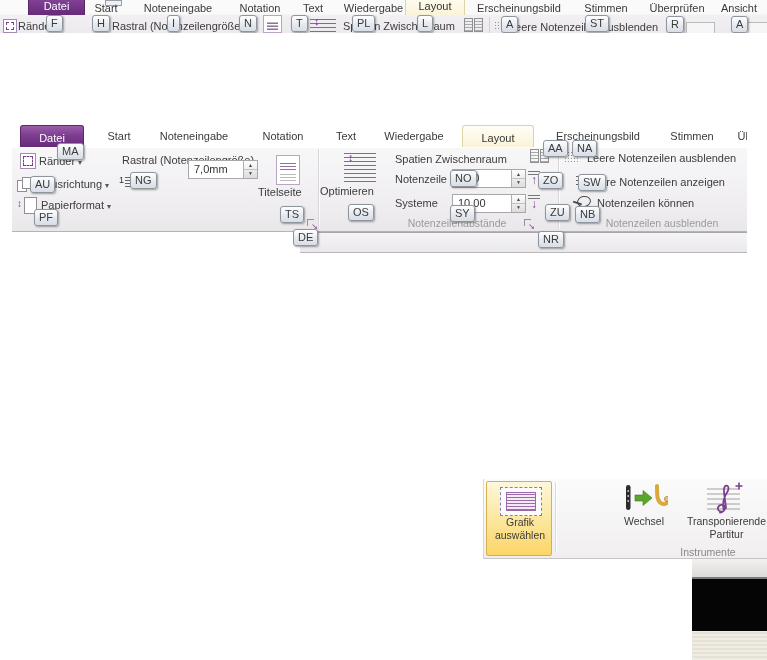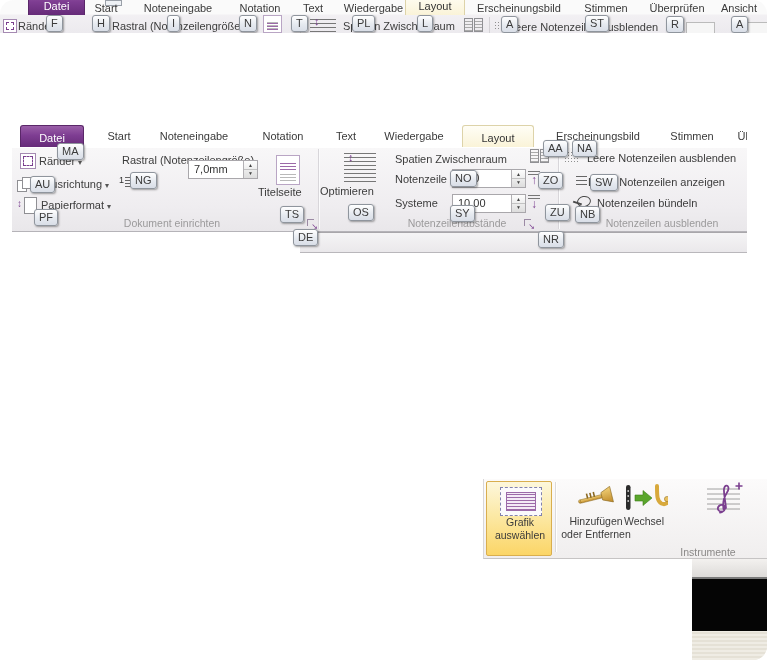--- a/index.html
+++ b/index.html
@@ -1,17 +1,17 @@
 <!DOCTYPE html>
 <html><head>
 <meta charset="utf-8">
 <style>
   html,body{margin:0;padding:0;background:#fff;}
   .page{position:relative;width:767px;height:660px;background:#fff;overflow:hidden;
-        font-family:"Liberation Sans",sans-serif;color:#3c3c3c;border-radius:14px;}
+        font-family:"Liberation Sans",sans-serif;color:#3c3c3c;}
   .abs{position:absolute;}
   .txt{position:absolute;font-size:11px;color:#3c3c3c;white-space:nowrap;}
   .ctr{text-align:left;}
   
   .strip{position:absolute;left:0;top:0;width:767px;height:33px;overflow:hidden;
          background:linear-gradient(#fafafa 0 14px,#f2f0f3 15px,#eceaee);}
   .ribbon{position:absolute;left:12px;top:125px;width:735px;height:129px;overflow:hidden;background:#fff;}
   .rb-body{position:absolute;left:0;top:22px;width:735px;height:85px;
            background:linear-gradient(#f8f7f8,#efedf0 70%,#e9e7ea);
            border-top:1px solid #fff;border-bottom:1px solid #b5b3b8;box-sizing:border-box;}
@@ -184,21 +184,20 @@
     <div class="ic ic-papier" style="left:5px;top:70px;width:20px;height:20px"></div>
     <span class="txt drop" style="left:29px;top:74px">Papierformat</span>
     <span class="txt" style="left:110px;top:29px">Rastral (Notenzeilengröße)</span>
     <div class="ic ic-staffsize" style="left:107px;top:49px;width:14px;height:15px"></div>
     <div class="spin" style="left:176px;top:35px;width:70px;height:19px">
       <span class="spinval">7,0mm</span>
       <span class="spinbtns"></span>
     </div>
     <div class="ic ic-title" style="left:264px;top:30px;width:22px;height:28px"></div>
     <span class="txt ctr" style="left:246px;top:61px;width:56px">Titelseite</span>
-    <span class="glabel" style="left:60px;top:92px;width:200px">Dokument einrichten</span>
     <div class="ic launcher" style="left:295px;top:94px"></div>
     <div class="gdiv" style="left:306px;top:24px;height:80px"></div>
 
     <div class="ic mini-staff" style="left:332px;top:27px;width:32px;height:30px"></div>
     <span class="txt ctr" style="left:308px;top:60px;width:70px">Optimieren</span>
     <span class="txt" style="left:383px;top:28px">Spatien Zwischenraum</span>
     <span class="txt" style="left:383px;top:48px">Notenzeile</span>
     <div class="spin" style="left:440px;top:44px;width:74px;height:19px">
       <span class="spinval">5,00</span>
       <span class="spinbtns"></span>
@@ -213,68 +212,49 @@
     <div class="ic ic-focus" style="left:518px;top:24px;width:18px;height:15px"></div>
     <div class="ic ic-arr up" style="left:516px;top:44px;height:20px"></div>
     <div class="ic ic-arr dn" style="left:516px;top:68px;height:20px"></div>
     <div class="gdiv" style="left:546px;top:24px;height:80px"></div>
 
     <div class="ic ic-dots" style="left:552px;top:26px;width:16px;height:12px"></div>
     <span class="txt" style="left:575px;top:27px">Leere Notenzeilen ausblenden</span>
     <div class="ic ic-3lines" style="left:564px;top:51px;width:11px;height:9px"></div>
     <span class="txt" style="left:576px;top:51px">Leere Notenzeilen anzeigen</span>
     <div class="ic ic-buendeln" style="left:562px;top:70px;width:19px;height:15px"></div>
-    <span class="txt" style="left:585px;top:72px">Notenzeilen bündeln</span>
+    <span class="txt" style="left:585px;top:72px">Notenzeilen können</span>
     <span class="glabel" style="left:570px;top:92px;width:160px">Notenzeilen ausblenden</span>
 
     <div class="docrest" style="left:288px;top:107px;width:447px;height:21px"></div>
 
     <span class="kt" style="left:45px;top:18px">MA</span>
     <span class="kt" style="left:18px;top:51px">AU</span>
     <span class="kt" style="left:22px;top:84px">PF</span>
     <span class="kt" style="left:118px;top:47px">NG</span>
     <span class="kt" style="left:268px;top:81px">TS</span>
     <span class="kt" style="left:336px;top:79px">OS</span>
     <span class="kt" style="left:438px;top:45px">NO</span>
     <span class="kt" style="left:438px;top:80px">SY</span>
     <span class="kt" style="left:531px;top:15px">AA</span>
     <span class="kt" style="left:560px;top:15px">NA</span>
     <span class="kt" style="left:526px;top:47px">ZO</span>
-    <span class="kt" style="left:578px;top:49px">SW</span>
+    <span class="kt" style="left:566px;top:49px">SW</span>
     <span class="kt" style="left:533px;top:79px">ZU</span>
     <span class="kt" style="left:563px;top:81px">NB</span>
     <span class="kt" style="left:281px;top:104px">DE</span>
     <span class="kt" style="left:526px;top:106px">NR</span>
   </div>
 
   <div class="panel"></div>
   <div class="ibtn ibtn-sel" style="left:486px;top:481px;width:66px;height:75px">
     <div class="ic ic-grafik" style="left:13px;top:5px;width:40px;height:27px"></div>
     <div class="abs" style="left:0;top:34px;width:66px">Grafik auswählen</div>
   </div>
   <div class="ivdiv" style="left:555px;top:482px;height:70px"></div>
-  <div class="ibtn" style="left:558px;top:481px;width:76px;height:75px">
-    <svg class="abs" style="left:18px;top:5px" width="40" height="24" viewBox="0 0 40 24">
-      <defs>
-          <linearGradient id="gold" x1="0" y1="0" x2="0" y2="1">
-        <stop offset="0" stop-color="#f2d27a"></stop>
-            <stop offset="1" stop-color="#c08a28"></stop>
-          </linearGradient>
-        </defs>
-      <g transform="rotate(-14 20 12)">
-        <circle cx="4" cy="11.6" r="1.8" fill="url(#gold)" stroke="#8a6820" stroke-width="0.5"></circle>
-        <rect x="4" y="10" width="23" height="3.4" rx="1.6" fill="url(#gold)" stroke="#8a6820" stroke-width="0.5"></rect>
-        <path d="M26,8 L36,4 L36,20 L26,15.5 Z" fill="url(#gold)" stroke="#8a6820" stroke-width="0.6"></path>
-        <rect x="11" y="5.5" width="1.6" height="5" fill="#8a6820"></rect>
-        <rect x="14.5" y="5.5" width="1.6" height="5" fill="#8a6820"></rect>
-        <rect x="18" y="5.5" width="1.6" height="5" fill="#8a6820"></rect>
-      </g>
-    </svg>
-    <div class="abs" style="left:0;top:34px;width:76px">Hinzufügen oder Entfernen</div>
-  </div>
   <div class="ibtn" style="left:620px;top:481px;width:48px;height:75px">
     <svg class="abs" style="left:2px;top:3px" width="46" height="28" viewBox="0 0 46 28">
       <rect x="4" y="1" width="4.5" height="25" rx="2.2" fill="#2b2b2b"></rect>
       <circle cx="6.2" cy="7" r="0.9" fill="#cfcfcf"></circle>
         <circle cx="6.2" cy="12" r="0.9" fill="#cfcfcf"></circle>
       <circle cx="6.2" cy="17" r="0.9" fill="#cfcfcf"></circle>
       <path d="M13,11 h8 v-4.5 l9,7.5 -9,7.5 v-4.5 h-8 z" fill="#5aa62c" stroke="#3c7d1a" stroke-width="0.6"></path>
       <path d="M35,2 c0,10 0,15 4.5,17.5 c3.8,1.8 7,-0.8 7,-4" stroke="#d8a93c" stroke-width="4" fill="none" stroke-linecap="round"></path>
       <circle cx="45" cy="15" r="2.6" fill="#e8bf5e" stroke="#8a6820" stroke-width="0.5"></circle>
     </svg>
@@ -285,20 +265,21 @@
       <g stroke="#8a8a8a" stroke-width="0.8">
         <line x1="1" y1="8" x2="34" y2="8"></line>
           <line x1="1" y1="13" x2="34" y2="13"></line>
         <line x1="1" y1="18" x2="34" y2="18"></line>
           <line x1="1" y1="23" x2="34" y2="23"></line>
         <line x1="1" y1="28" x2="34" y2="28"></line>
       </g>
       <path d="M16,30.5 C12.5,31 10.5,27.5 13,25 C15.5,22.5 19.5,24.5 19,27.5 C18.3,31.5 14,31.5 14,31.5 M17.5,28 C15.5,14 22.5,12.5 22.5,7.5 C22.5,3.5 18.5,3.8 18,8 C17.5,13 19.5,20 20,27" fill="none" stroke="#7b3f8f" stroke-width="1.8" stroke-linecap="round"></path>
       <path d="M33,1.5 v7 M29.5,5 h7" stroke="#7b3f8f" stroke-width="1.6"></path>
     </svg>
+    <div class="abs" style="left:0;top:34px;width:81px">Transponierende Partitur</div>
   </div>
   <span class="glabel" style="left:678px;top:546px;width:60px;color:#8a8887">Instrumente</span>
 
   <div class="graystrip"></div>
   <div class="blackbox"></div>
   <div class="beige"></div>
 
 
 </div>
 

